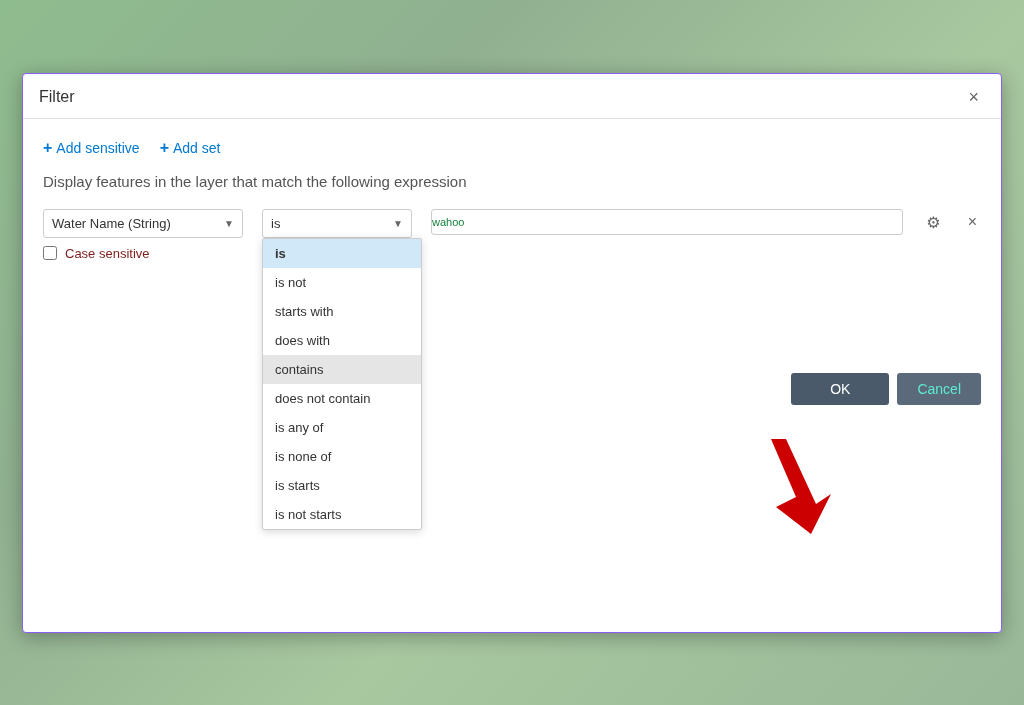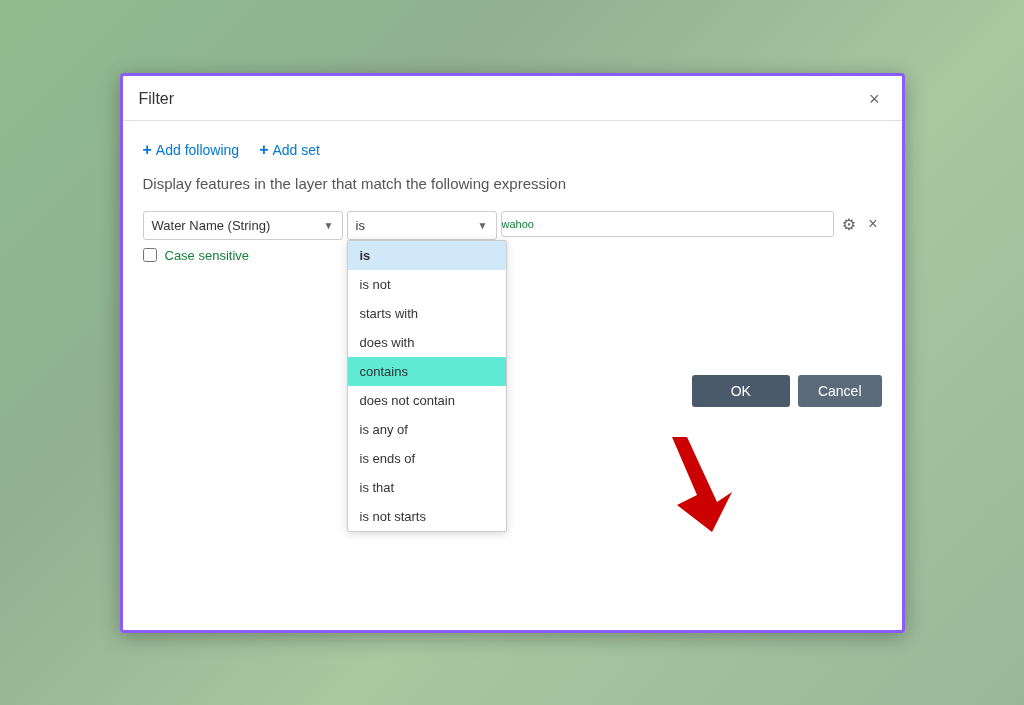--- a/index.html
+++ b/index.html
@@ -26,23 +26,23 @@
       position: absolute;
       inset: 0;
       display: flex;
       align-items: center;
       justify-content: center;
     }
 
     
     .dialog {
       background: #fff;
-      border: 3px solid #8b5cf6;
+      border: 1px solid #8b5cf6;
       border-radius: 4px;
-      width: 785px;
+      width: 980px;
       min-height: 560px;
       box-shadow: 0 4px 20px rgba(0,0,0,0.3);
       position: relative;
       padding: 0;
     }
 
     
     .dialog-header {
       display: flex;
       align-items: center;
@@ -102,21 +102,21 @@
     .description {
       color: #555;
       font-size: 15px;
       margin-bottom: 16px;
     }
 
     
     .filter-row {
       display: flex;
       align-items: flex-start;
-      gap: 4px;
+      gap: 19px;
       margin-bottom: 8px;
       position: relative;
       margin-top: 19px;
     }
 
     
     .field-select {
       display: flex;
       align-items: center;
       border: 1px solid #ccc;
@@ -196,21 +196,21 @@
     }
 
     .checkbox-row input[type="checkbox"] {
       width: 14px;
       height: 14px;
       cursor: pointer;
     }
 
     .checkbox-label {
       font-size: 13px;
-      color: #15803d;
+      color: #7f1d1d;
       cursor: pointer;
     }
 
     
     .dropdown-menu {
       position: absolute;
       top: 100%;
       left: 0;
       min-width: 160px;
       background: #fff;
@@ -228,21 +228,21 @@
       cursor: pointer;
       white-space: nowrap;
     }
 
     .dropdown-item.selected {
       background: #d0e8f8;
       font-weight: bold;
     }
 
     .dropdown-item.highlighted {
-      background: #5eead4;
+      background: #e5e5e5;
     }
 
     
     .dialog-footer {
       display: flex;
       justify-content: flex-end;
       align-items: center;
       padding: 16px 20px;
       gap: 8px;
       margin-top: 80px;
@@ -253,21 +253,21 @@
       color: #fff;
       border: none;
       border-radius: 3px;
       padding: 8px 39px;
       font-size: 14px;
       cursor: pointer;
     }
 
     .btn-cancel {
       background: #5a6a7a;
-      color: #ffffff;
+      color: #5eead4;
       border: none;
       border-radius: 3px;
       padding: 8px 20px;
       font-size: 14px;
       cursor: pointer;
     }
 
     
     .red-arrow {
       position: absolute;
@@ -295,21 +295,21 @@
       <button class="close-btn">
         <span>×</span>
       </button>
     </div>
 
     <div class="dialog-body">
 
       <div class="toolbar-row">
         <button class="toolbar-btn">
           <span class="plus-icon">+</span>
-          <span>Add following</span>
+          <span>Add sensitive</span>
         </button>
         <button class="toolbar-btn">
           <span class="plus-icon">+</span>
           <span>Add set</span>
         </button>
       </div>
 
       <div class="description">Display features in the layer that match the following expression</div>
 
       <div class="filter-row">
@@ -326,22 +326,22 @@
           </div>
 
           <div class="dropdown-menu">
             <div class="dropdown-item selected">is</div>
             <div class="dropdown-item">is not</div>
             <div class="dropdown-item">starts with</div>
             <div class="dropdown-item">does with</div>
             <div class="dropdown-item highlighted">contains</div>
             <div class="dropdown-item">does not contain</div>
             <div class="dropdown-item">is any of</div>
-            <div class="dropdown-item">is ends of</div>
-            <div class="dropdown-item">is that</div>
+            <div class="dropdown-item">is none of</div>
+            <div class="dropdown-item">is starts</div>
             <div class="dropdown-item">is not starts</div>
           </div>
         </div>
 
         <input type="text" class="value-input" value="wahoo" style="">
 
         <button class="gear-btn">
           <span>⚙</span>
         </button>
 

